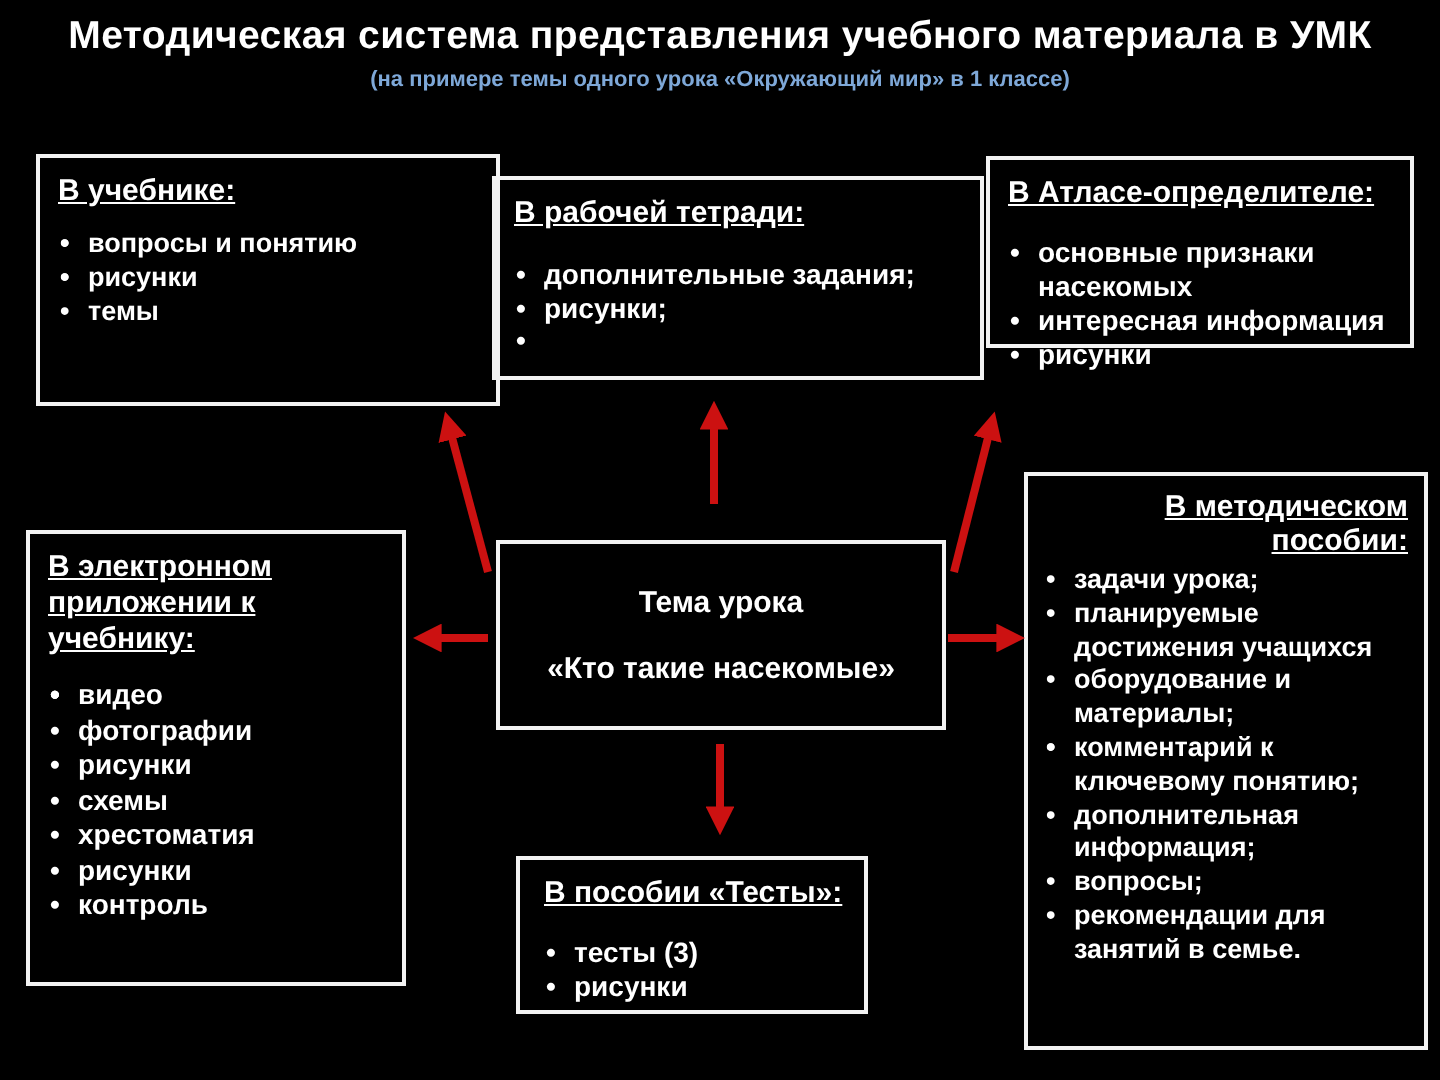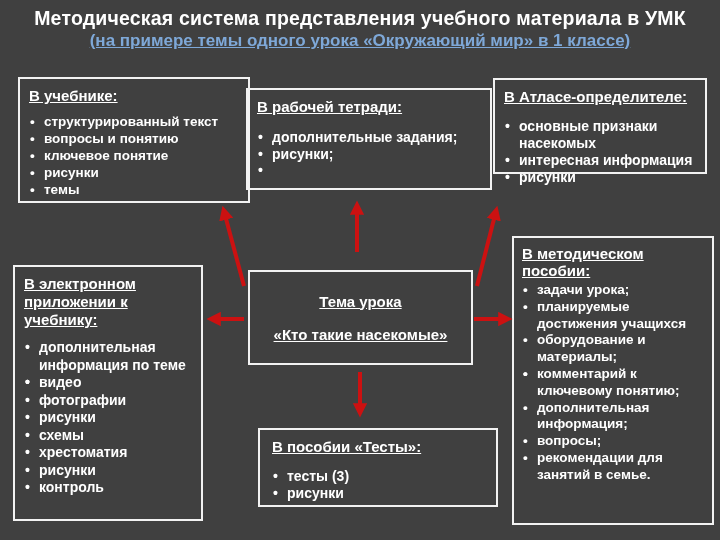--- a/index.html
+++ b/index.html
@@ -1,24 +1,24 @@
 <!DOCTYPE html>
 <html><head>
 <meta charset="utf-8">
 <style>
   html,body { margin:0; padding:0; }
   .slide {
     position:relative; width:720px; height:540px;
-    background:#404040; overflow:hidden;
+    background:#000000; overflow:hidden;
     font-family:"Liberation Sans", sans-serif; font-weight:bold;
     color:#ffffff;
   }
   .title-block { position:absolute; top:6px; left:0; width:720px; text-align:center; }
   .title-line1 { font-size:19.5px; line-height:24px; color:#ffffff; letter-spacing:0.2px; }
-  .title-line2 { font-size:17px; line-height:21px; color:#7ea8d8;text-decoration:underline; }
+  .title-line2 { font-size:11px; line-height:21px; color:#7ea8d8; }
 
   .box {
     position:absolute; box-sizing:border-box;
     border:2px solid #f2f2f2; background:transparent;
     padding:8px 9px;
   }
   .box-header { font-size:15px; line-height:18px; text-decoration:underline; }
   ul.box-list { list-style:none; margin:0; padding:0; }
   ul.box-list li { position:relative; padding-left:15px; }
   .bullet { position:absolute; left:1px; top:0; }
@@ -26,55 +26,55 @@
   
   .box-textbook   { left:18px;  top:77px;  width:232px; height:126px; }
   .box-textbook .box-list   { margin-top:8px;  font-size:13.5px; line-height:17px; }
 
   .box-workbook   { left:246px; top:88px;  width:246px; height:102px; }
   .box-workbook .box-list   { margin-top:13px; font-size:14px; line-height:16.5px; }
 
   .box-atlas      { left:493px; top:78px;  width:214px; height:96px; }
   .box-atlas .box-list      { margin-top:12px; font-size:14px; line-height:17px; }
 
-  .box-electronic { left:13px;  top:265px; width:190px; height:256px; }
+  .box-electronic { left:13px;  top:265px; width:190px; height:228px; }
   .box-electronic .box-header { font-size:15px; line-height:18px; }
   .box-electronic .box-list { margin-top:10px; font-size:14px; line-height:17.5px; }
 
   .box-center     { left:248px; top:270px; width:225px; height:95px;
                     display:flex; flex-direction:column; align-items:center; justify-content:center;
                     gap:16px; text-align:center; }
-  .box-center .center-line { font-size:15px; text-decoration:underline; }
+  .box-center .center-line { font-size:15px; }
 
-  .box-tests      { left:258px; top:428px; width:240px; height:79px;padding-left:12px; }
+  .box-tests      { left:258px; top:428px; width:176px; height:79px;padding-left:12px; }
   .box-tests .box-list      { margin-top:12px; font-size:14px; line-height:17px; }
 
   .box-methodical { left:512px; top:236px; width:202px; height:289px; padding:7px 8px; }
-  .box-methodical .box-header { font-size:15px; line-height:17px; }
+  .box-methodical .box-header { font-size:15px; line-height:17px;text-align:right; }
   .box-methodical .box-list { margin-top:3px; font-size:13.5px; line-height:16.8px; }
 
   svg.arrows { position:absolute; left:0; top:0; pointer-events:none; }
   svg.arrows line { stroke:#cc1111; stroke-width:4; }
 </style>
 </head>
 <body>
 
 <div class="slide">
 
   <div class="title-block">
     <div class="title-line1">Методическая система представления учебного материала в УМК</div>
     <div class="title-line2">(на примере темы одного урока «Окружающий мир» в 1 классе)</div>
   </div>
 
   <div class="box box-textbook">
     <div class="box-header">В учебнике:</div>
     <ul class="box-list">
-      <li><span class="bullet">•</span><span>структурированный текст</span></li>
+      <li><span class="bullet">•</span></li>
       <li><span class="bullet">•</span><span>вопросы и понятию</span></li>
-      <li><span class="bullet">•</span><span>ключевое понятие</span></li>
+      <li><span class="bullet">•</span></li>
       <li><span class="bullet">•</span><span>рисунки</span></li>
       <li><span class="bullet">•</span><span>темы</span></li>
     </ul>
   </div>
 
   <div class="box box-workbook">
     <div class="box-header">В рабочей тетради:</div>
     <ul class="box-list">
       <li><span class="bullet">•</span><span>дополнительные задания;</span></li>
       <li><span class="bullet">•</span><span>рисунки;</span></li>
@@ -87,21 +87,21 @@
     <ul class="box-list">
       <li><span class="bullet">•</span><span>основные признаки насекомых</span></li>
       <li><span class="bullet">•</span><span>интересная информация</span></li>
       <li><span class="bullet">•</span><span>рисунки</span></li>
     </ul>
   </div>
 
   <div class="box box-electronic">
     <div class="box-header">В электронном приложении к учебнику:</div>
     <ul class="box-list">
-      <li><span class="bullet">•</span><span>дополнительная информация по теме</span></li>
+      <li><span class="bullet">•</span></li>
       <li><span class="bullet">•</span></li>
       <li><span class="bullet">•</span><span>видео</span></li>
       <li><span class="bullet">•</span><span>фотографии</span></li>
       <li><span class="bullet">•</span><span>рисунки</span></li>
       <li><span class="bullet">•</span><span>схемы</span></li>
       <li><span class="bullet">•</span><span>хрестоматия</span></li>
       <li><span class="bullet">•</span><span>рисунки</span></li>
       <li><span class="bullet">•</span><span>контроль</span></li>
     </ul>
   </div>

